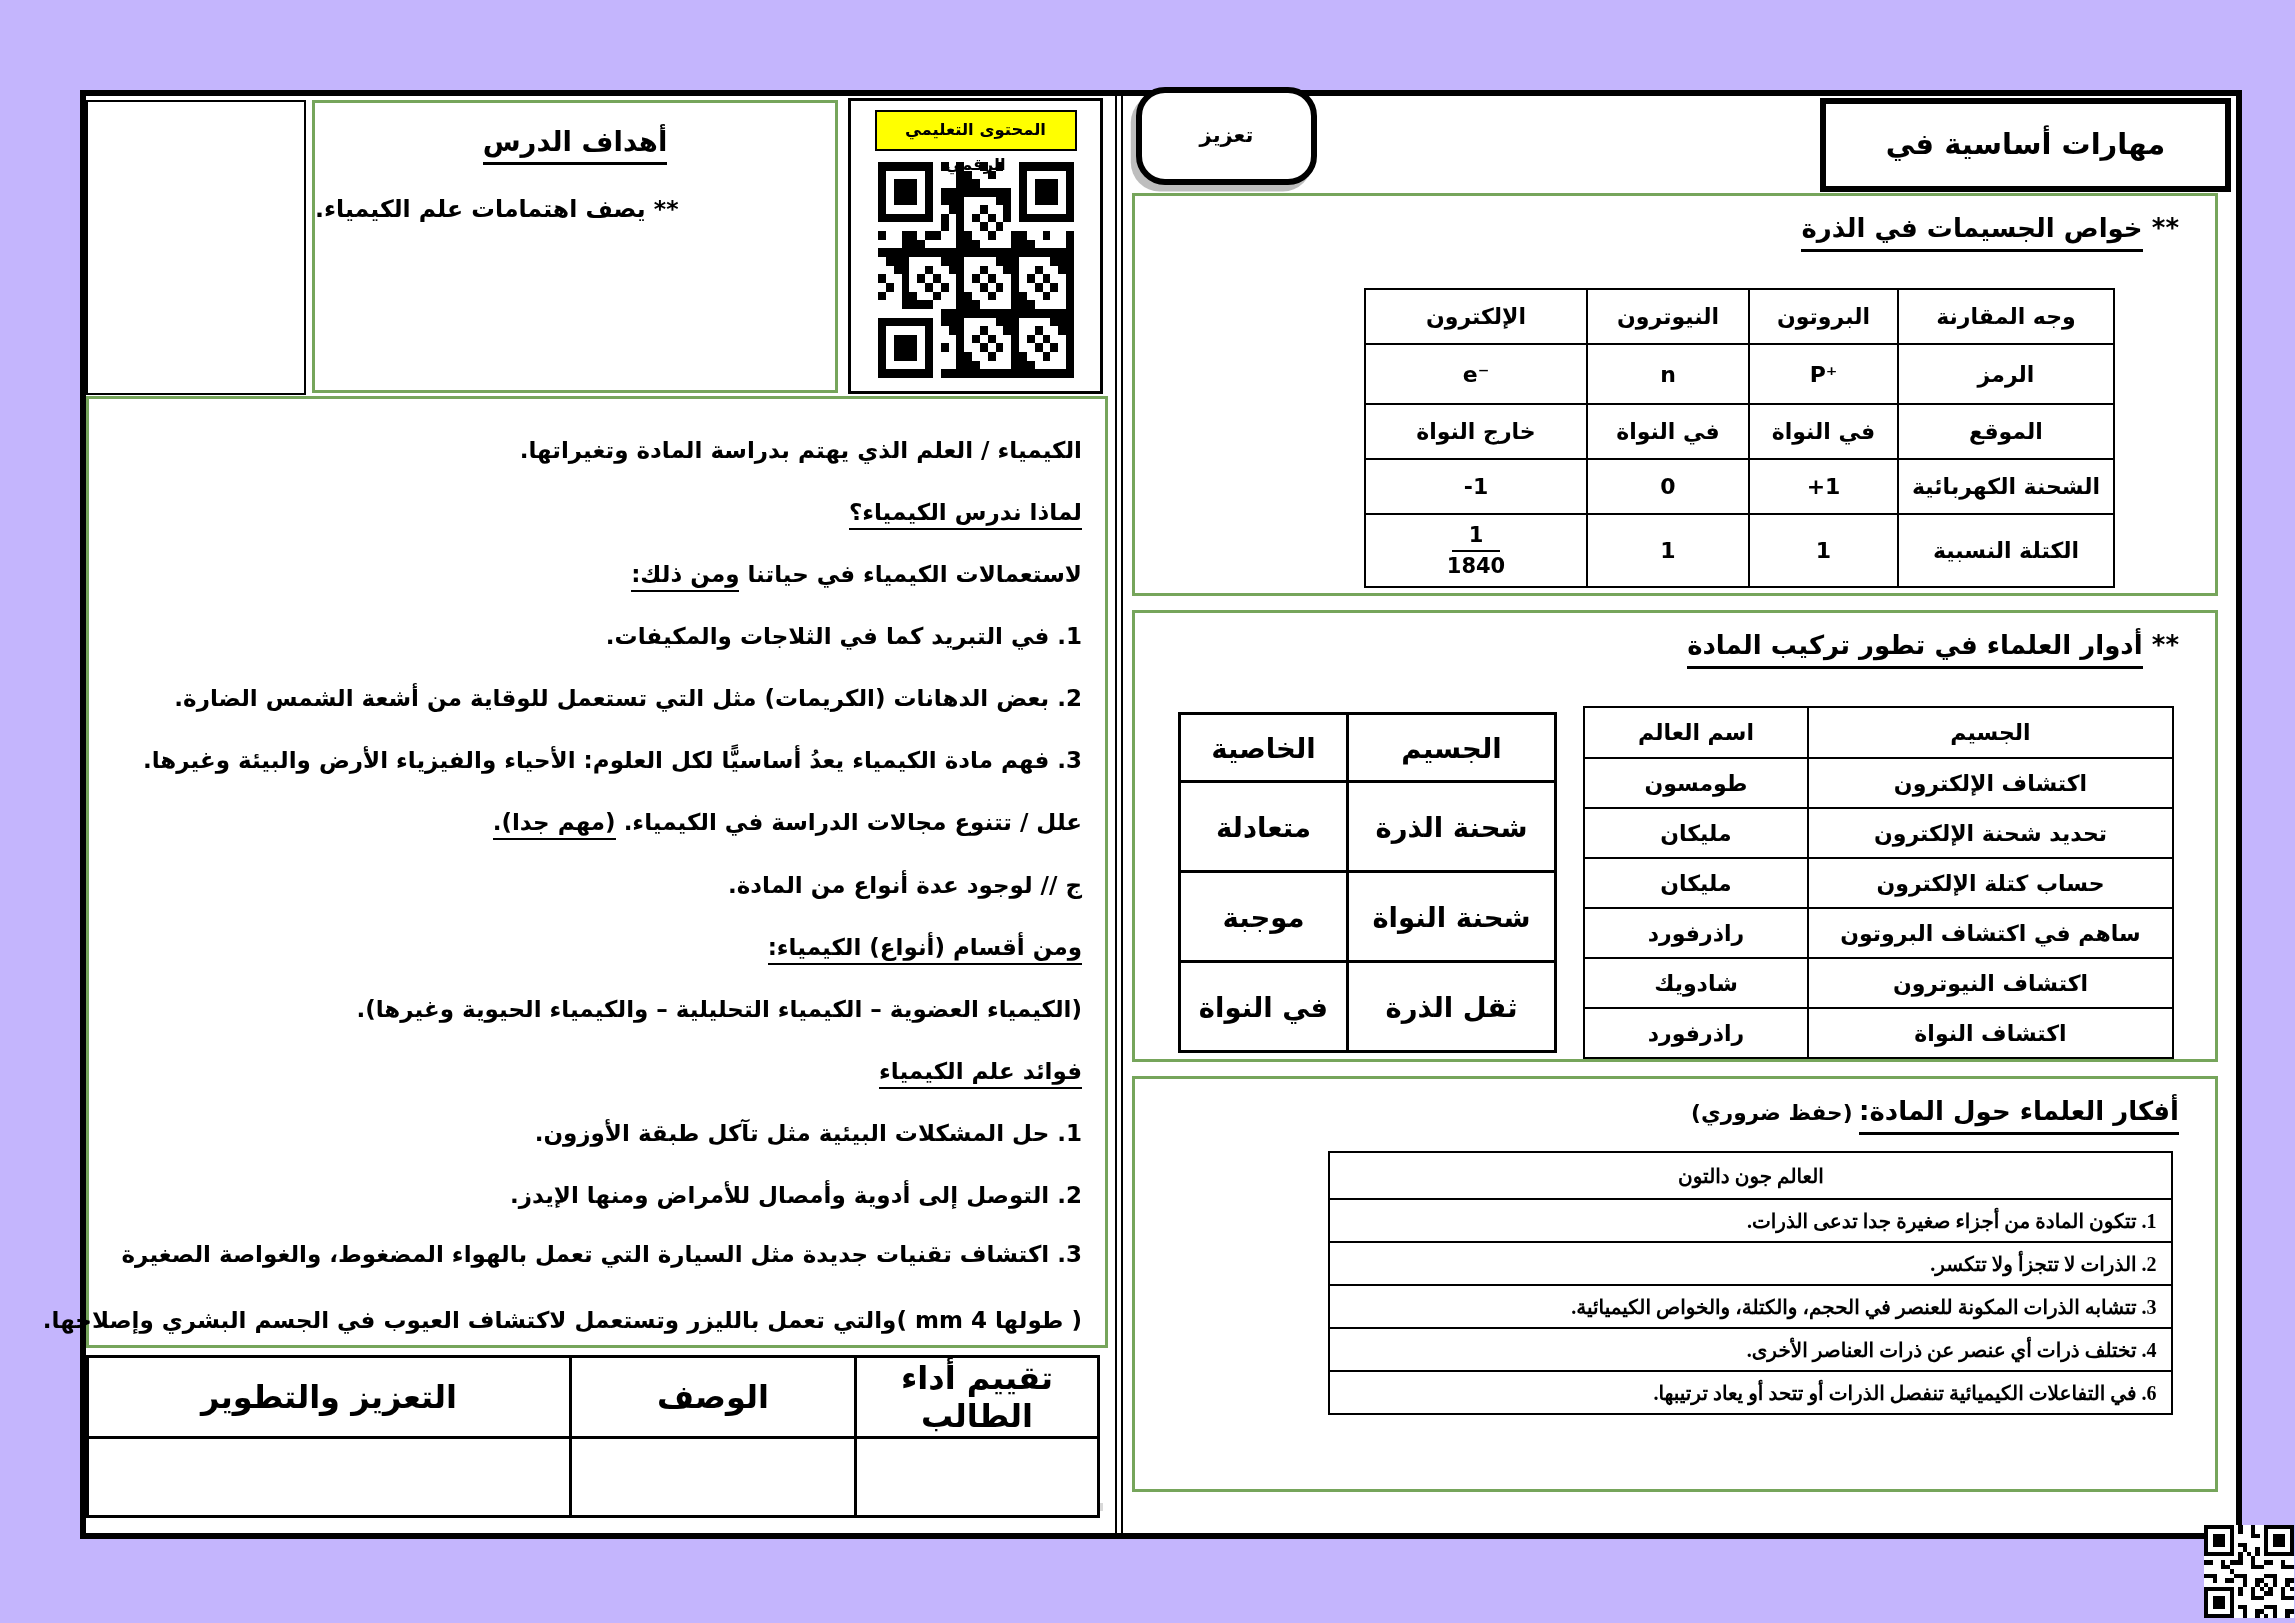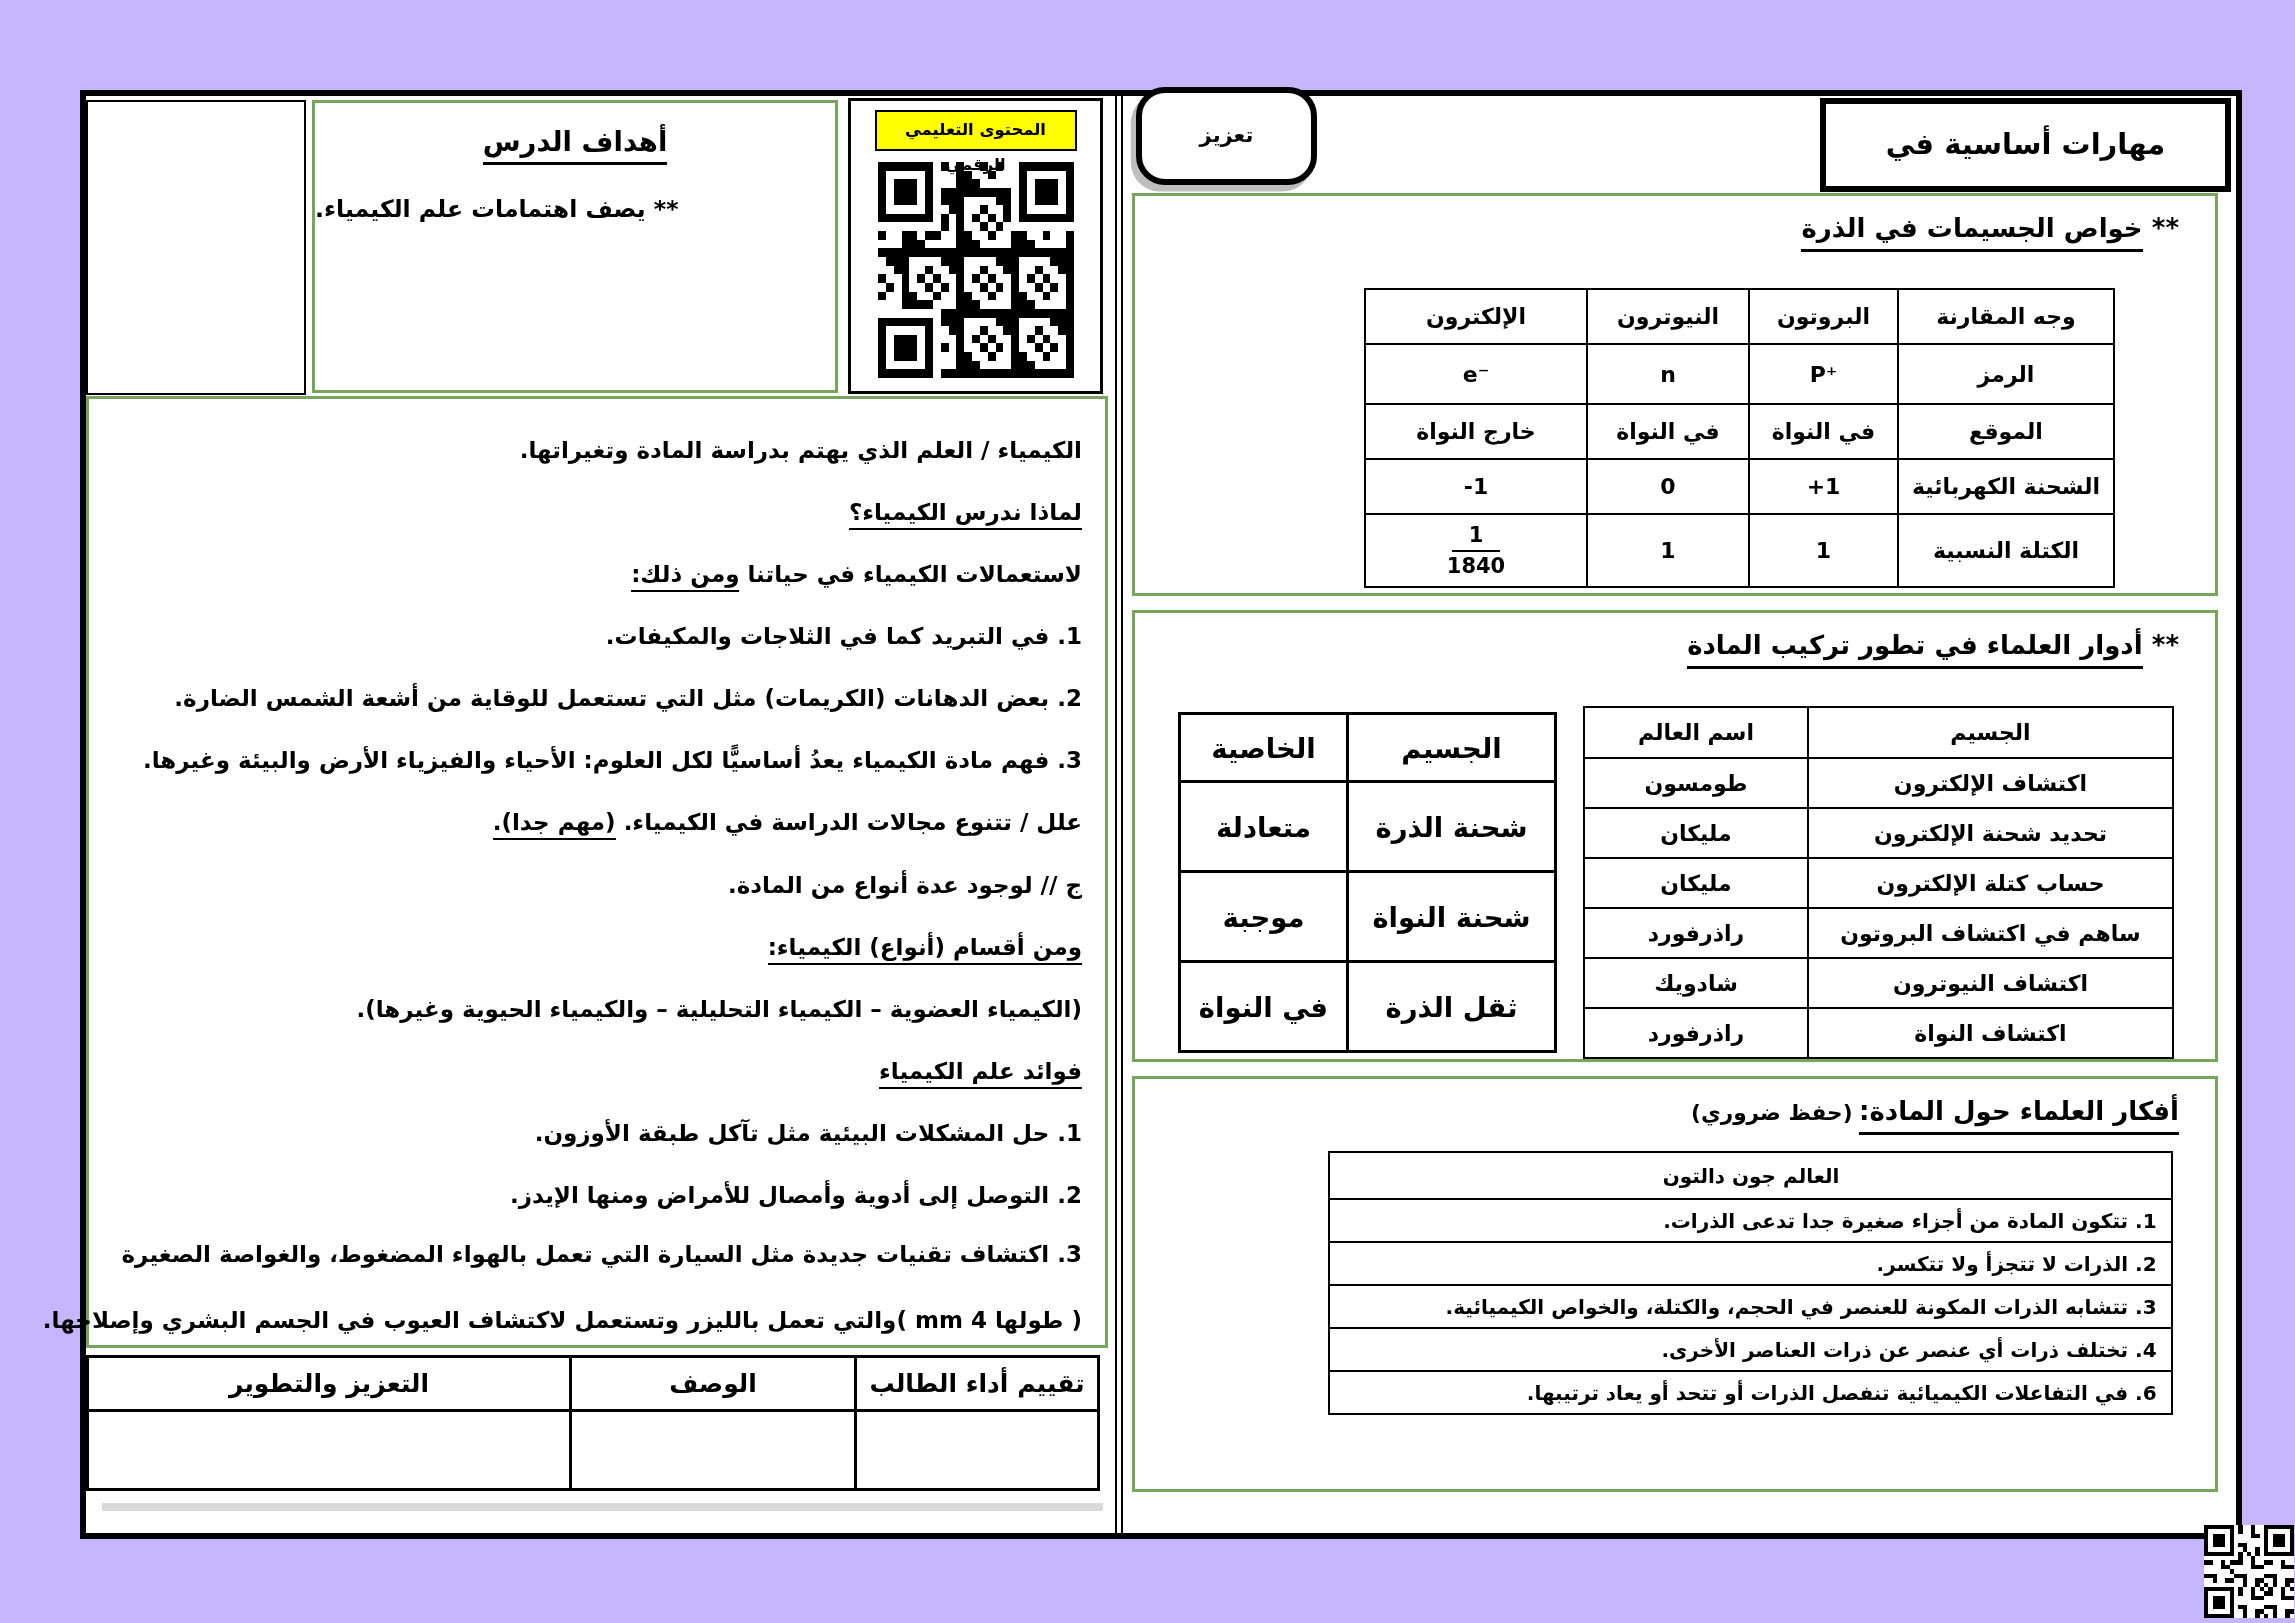--- a/index.html
+++ b/index.html
@@ -21,21 +21,21 @@
             font-size:16.4px;text-align:center;line-height:35px;}
   .qr-code{margin:10.5px auto 0;width:196px;height:216px;background:#fff;}
   
   .content-box{left:0;top:300px;width:1016px;height:946px;border:3.3px solid #76A55B;background:#fff;}
   .line{position:absolute;right:23px;left:5.2px;height:47px;line-height:47px;font-size:23px;
         text-align:right;white-space:nowrap;}
   .useg{border-bottom:2.6px solid #000;padding-bottom:3.3px;}
   .useg:empty{border-bottom:none;padding:0;}
   
   .eval-table{position:absolute;left:0;top:1259px;border-collapse:collapse;table-layout:fixed;width:1012px;background:#fff;}
-  .eval-table td{border:3.3px solid #000;font-size:25px;text-align:center;overflow:hidden;}
+  .eval-table td{border:3.3px solid #000;font-size:32px;text-align:center;overflow:hidden;}
   .eval-table tr:nth-child(1){height:54px;}
   .eval-table tr:nth-child(2){height:79px;}
   
   .title-box{left:1734px;top:2px;width:399px;height:82px;border:6.5px solid #000;font-size:29px;
              text-align:center;line-height:81px;background:#fff;}
   .badge{left:1050px;top:-9.2px;width:169px;height:86px;border:6.5px solid #000;border-radius:29px;
          background:#fff;font-size:21px;text-align:center;line-height:85px;
          box-shadow:-5.2px 6.5px 0 rgba(110,110,110,0.45);z-index:6;}
   
   .gbox{border:3.3px solid #76A55B;background:#fff;}
@@ -66,21 +66,21 @@
   
   .prop-table{position:absolute;left:43px;top:99px;border-collapse:collapse;table-layout:fixed;width:376px;}
   .prop-table td{border:3.3px solid #000;text-align:center;font-size:27.5px;overflow:hidden;}
   .prop-table tr:nth-child(1){height:68px;}
   .prop-table tr{height:90px;}
   
   .dal-table{position:absolute;left:193px;top:72px;border-collapse:collapse;table-layout:fixed;width:845px;}
   .dal-table td{border:2.6px solid #000;font-size:20px;text-align:right;padding-right:14.4px;overflow:hidden;}
   .dal-table tr:nth-child(1){height:47px;}
   .dal-table tr:nth-child(1) td{text-align:center;padding-right:0;}
-  .dal-table tr{height:43px;}
+  .dal-table tr{height:43px;font-family:Liberation Serif, serif;}
   
   .corner-qr{left:2204px;top:1525px;width:90px;height:93px;background:#fff;}
 </style>
 </head>
 <body>
 
 <div id="canvas">
   <div class="abs page">
 
     <div class="vline" style="left:1029px;"></div>

